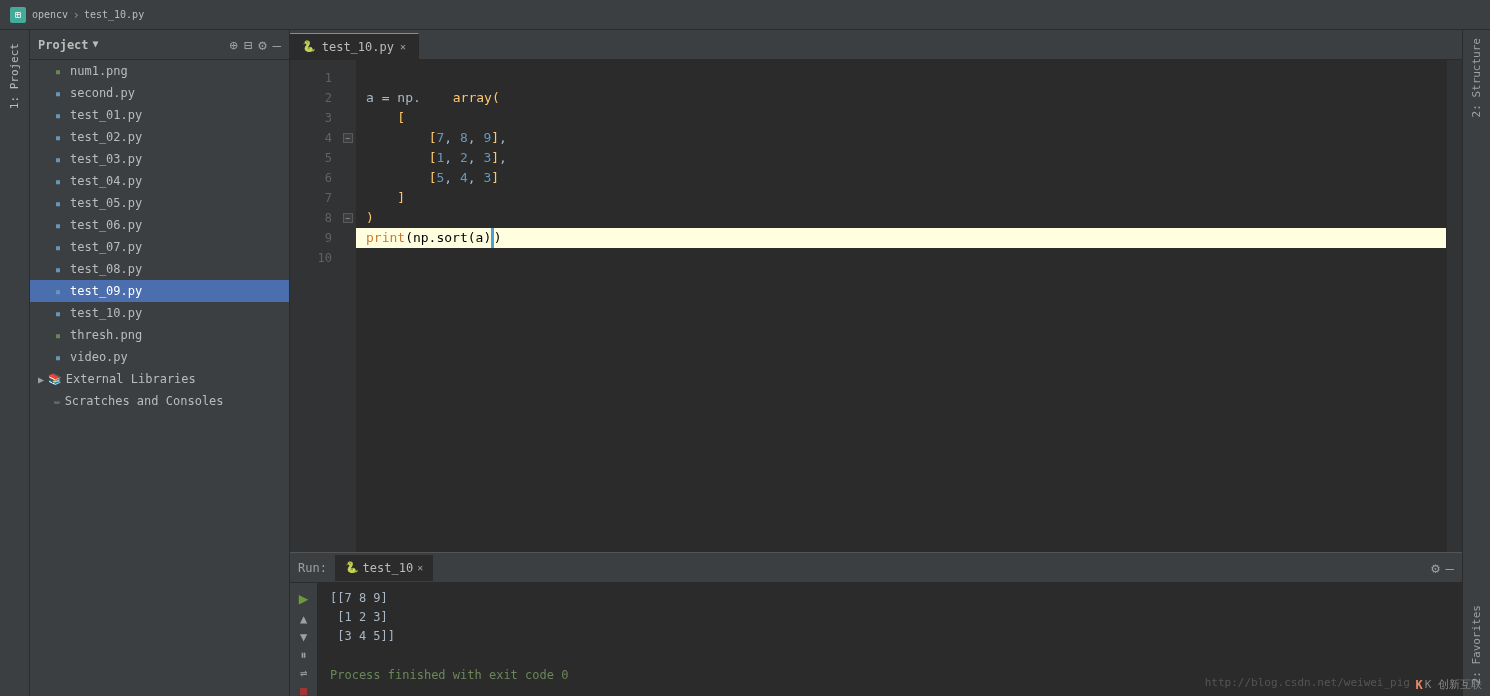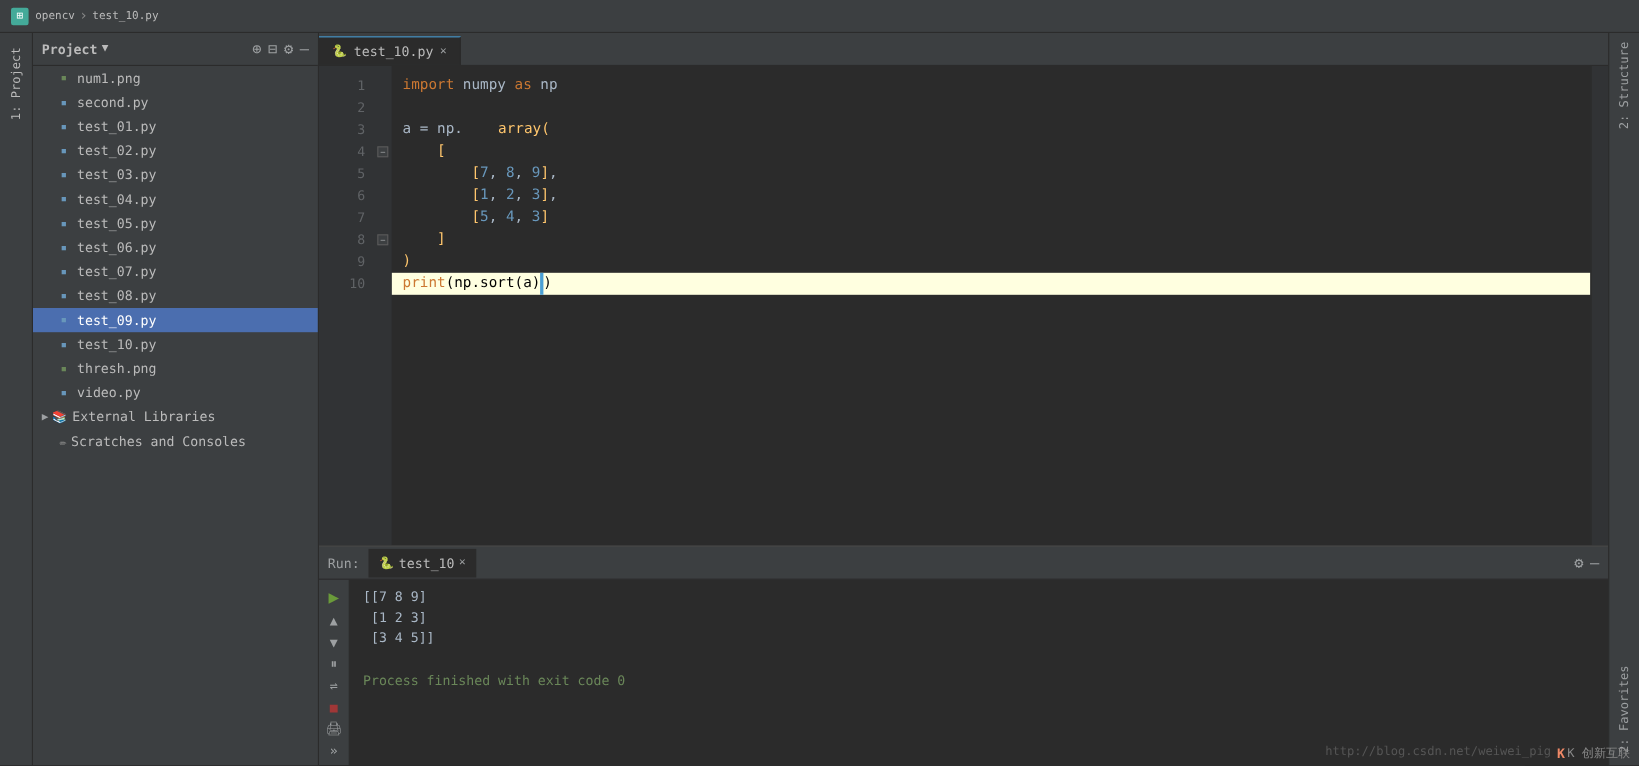--- a/index.html
+++ b/index.html
@@ -231,21 +231,21 @@
     
     .kw { color: #cc7832; }
     .fn { color: #ffc66d; margin-left: 32px; }
     .num { color: #6897bb; }
     .var { color: #a9b7c6; }
     .op { color: #a9b7c6; }
     .bracket { color: #ffc66d; }
 
     
     .run-panel {
-      height: 200px;
+      height: 144px;
       background: #2b2b2b;
       border-top: 1px solid #555;
       display: flex;
       flex-direction: column;
       flex-shrink: 0;
     }
     .run-tab-bar {
       height: 30px;
       background: #3c3f41;
       display: flex;
@@ -460,23 +460,20 @@
         <div class="gutter-item"></div>
         <div class="gutter-item">
           <div class="fold-marker">−</div>
         </div>
         <div class="gutter-item"></div>
         <div class="gutter-item"></div>
       </div>
 
       <div class="code-content">
 
-        <div class="code-line">
-          <span class="kw">import</span><span class="var"> numpy </span><span class="kw">as</span><span class="var"> np</span>
-        </div>
 
         <div class="code-line">&nbsp;</div>
 
         <div class="code-line">
           <span class="var">a</span><span class="op"> = </span><span class="var">np.</span><span class="fn">array</span><span class="bracket">(</span>
         </div>
 
         <div class="code-line">
           <span class="var">    </span><span class="bracket">[</span>
         </div>

